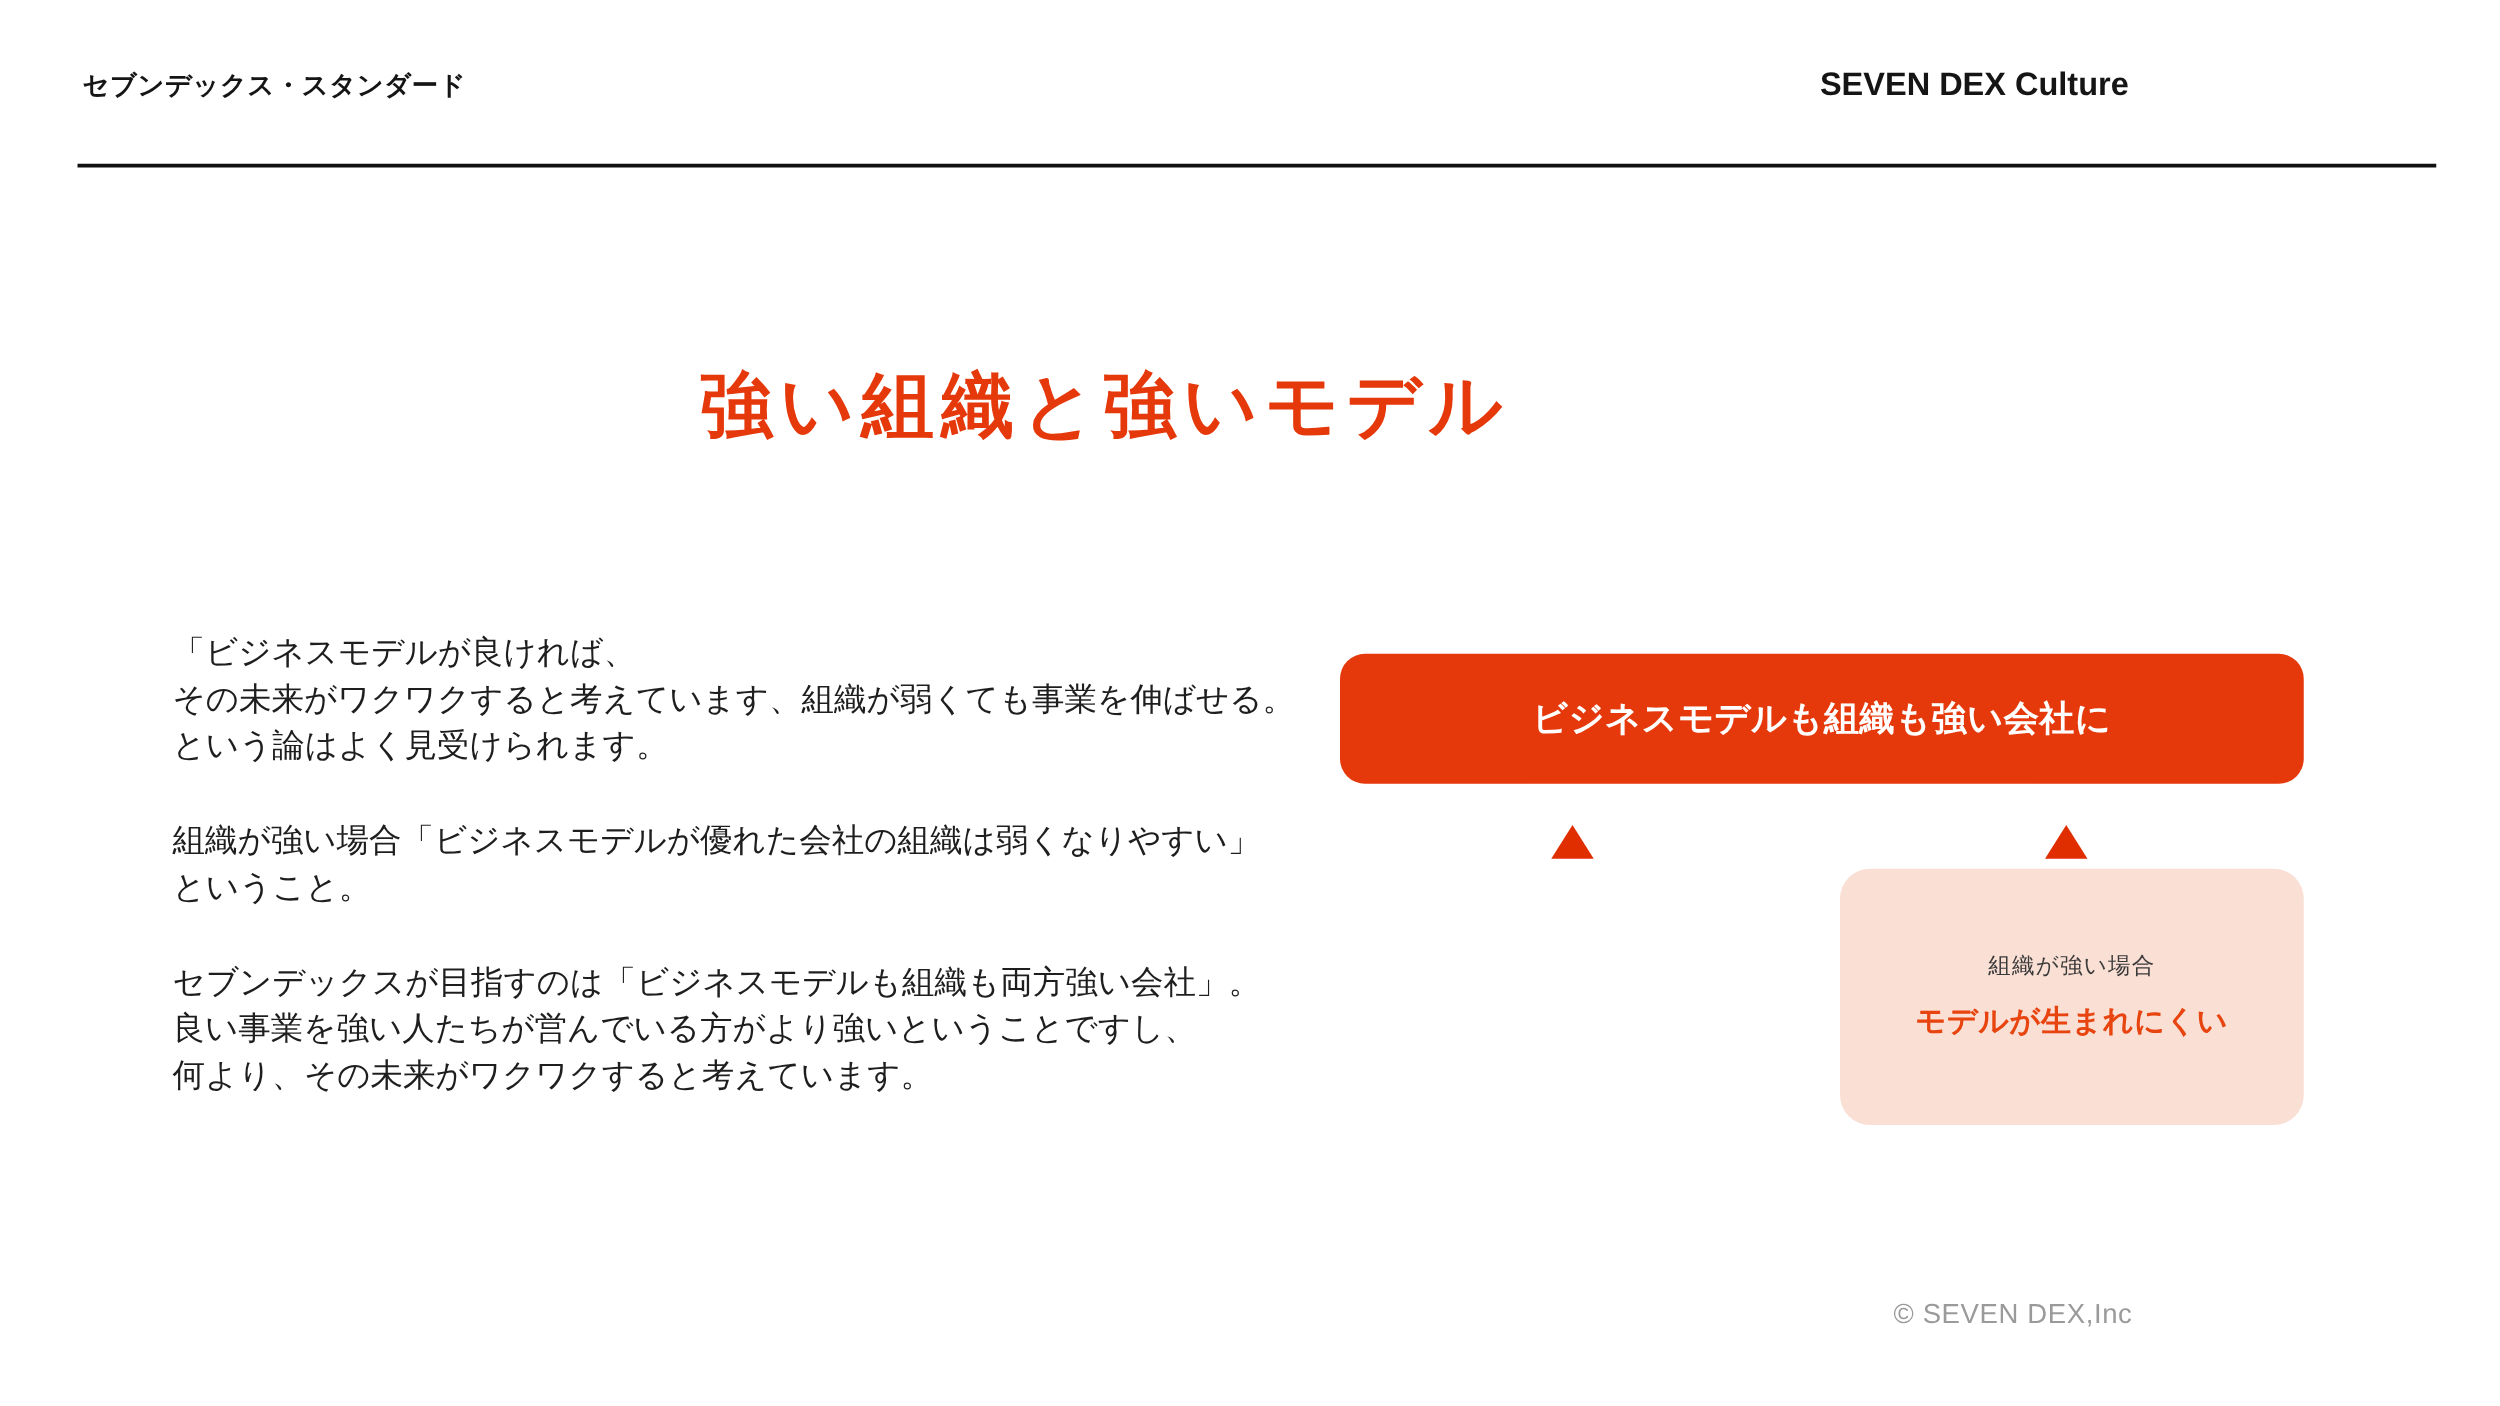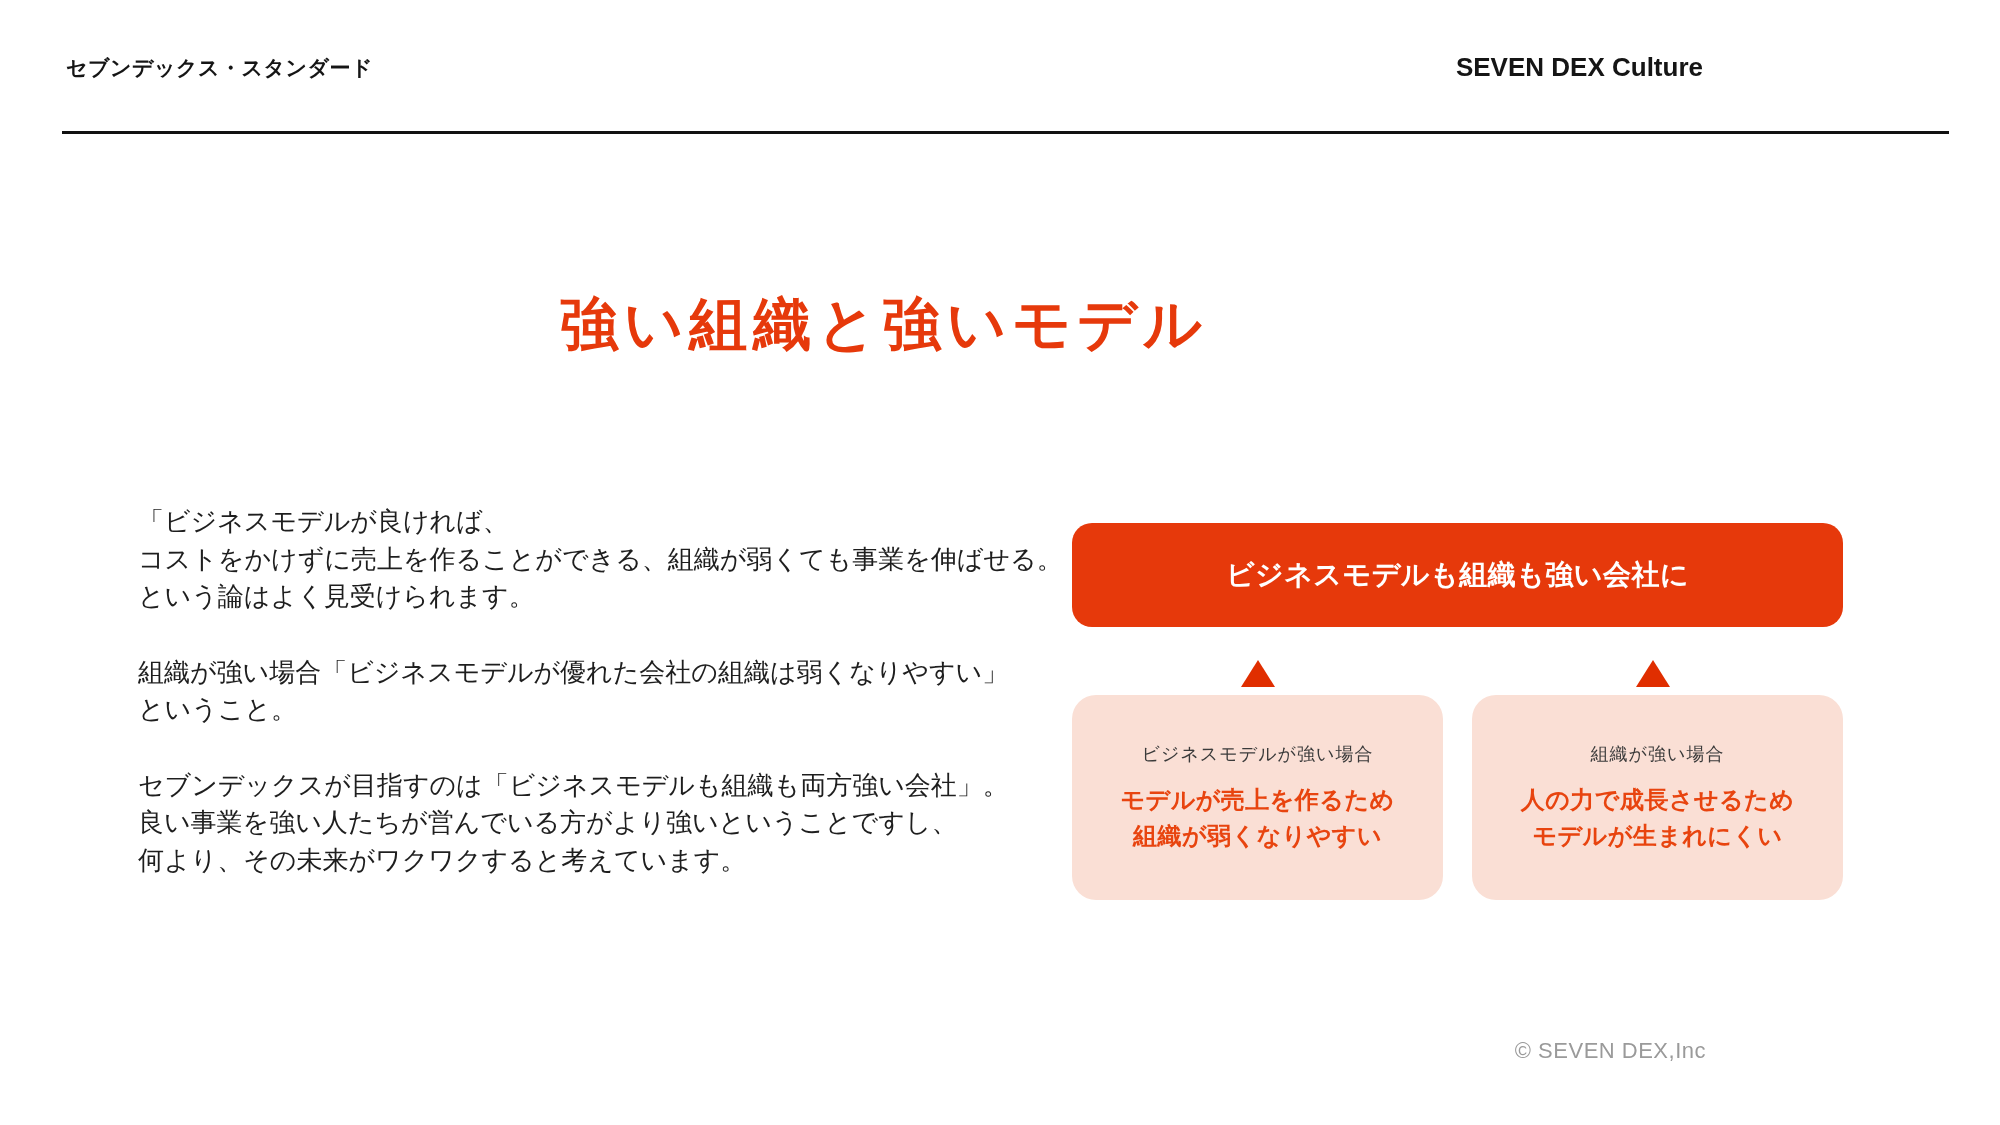--- a/index.html
+++ b/index.html
@@ -104,47 +104,41 @@
 
   <div class="header-left">セブンデックス・スタンダード</div>
   <div class="header-right">SEVEN DEX Culture</div>
   <div class="divider"></div>
 
   <div class="page-title">強い組織と強いモデル</div>
 
   <div class="body-text">
     <div class="para">
       <div class="line">「ビジネスモデルが良ければ、</div>
-      <div class="line">コストをかけずに売上を作ることができる、組織が弱くても事業を伸ばせる。</div>
+      <div class="line">その未来がワクワクすると考えています、組織が弱くても事業を伸ばせる。</div>
       <div class="line">という論はよく見受けられます。</div>
     </div>
     <div class="para">
       <div class="line">組織が強い場合「ビジネスモデルが優れた会社の組織は弱くなりやすい」</div>
       <div class="line">ということ。</div>
     </div>
     <div class="para">
       <div class="line">セブンデックスが目指すのは「ビジネスモデルも組織も両方強い会社」。</div>
       <div class="line">良い事業を強い人たちが営んでいる方がより強いということですし、</div>
       <div class="line">何より、その未来がワクワクすると考えています。</div>
     </div>
   </div>
 
   <div class="result-box">
     <span class="result-label">ビジネスモデルも組織も強い会社に</span>
   </div>
 
   <div class="arrow-up left"></div>
   <div class="arrow-up right"></div>
 
-  <div class="case-box left">
-    <div class="case-label">ビジネスモデルが強い場合</div>
-    <div class="case-line">モデルが売上を作るため</div>
-    <div class="case-line">組織が弱くなりやすい</div>
-  </div>
   <div class="case-box right">
     <div class="case-label">組織が強い場合</div>
-    <div class="case-line">人の力で成長させるため</div>
     <div class="case-line">モデルが生まれにくい</div>
   </div>
 
   <div class="footer-copyright">© SEVEN DEX,Inc</div>
 
 </div>
 
 </body></html>

